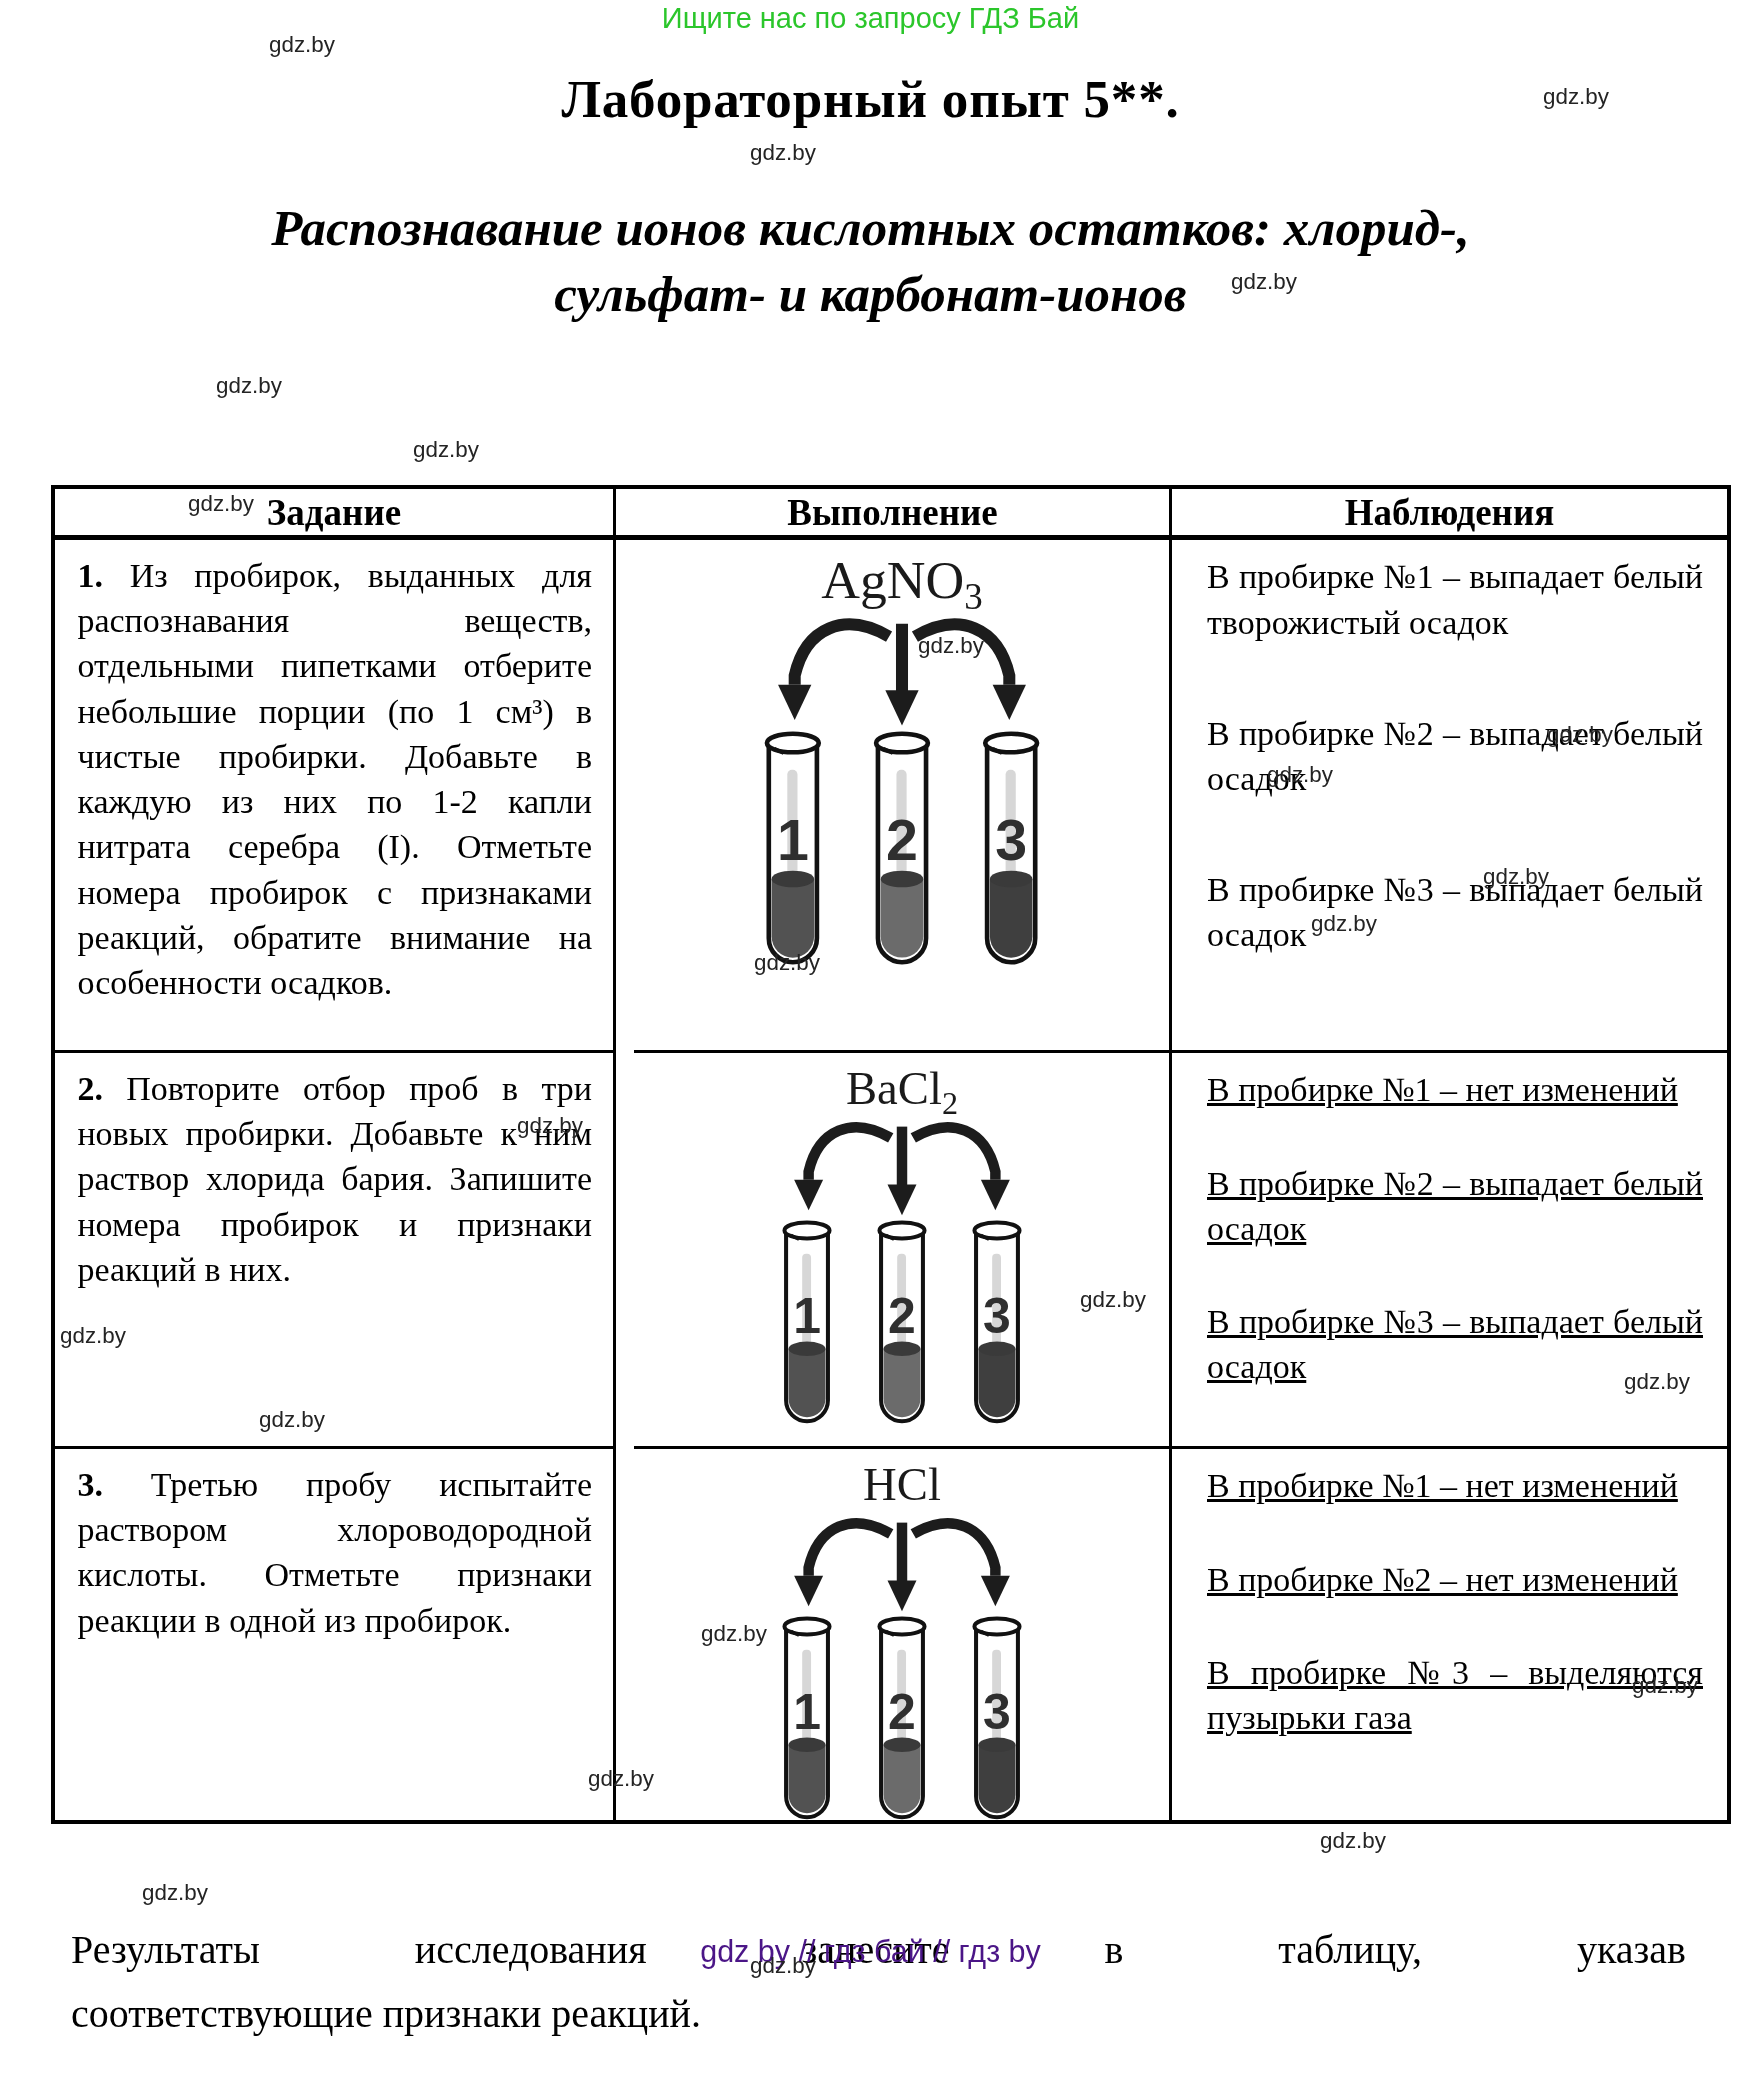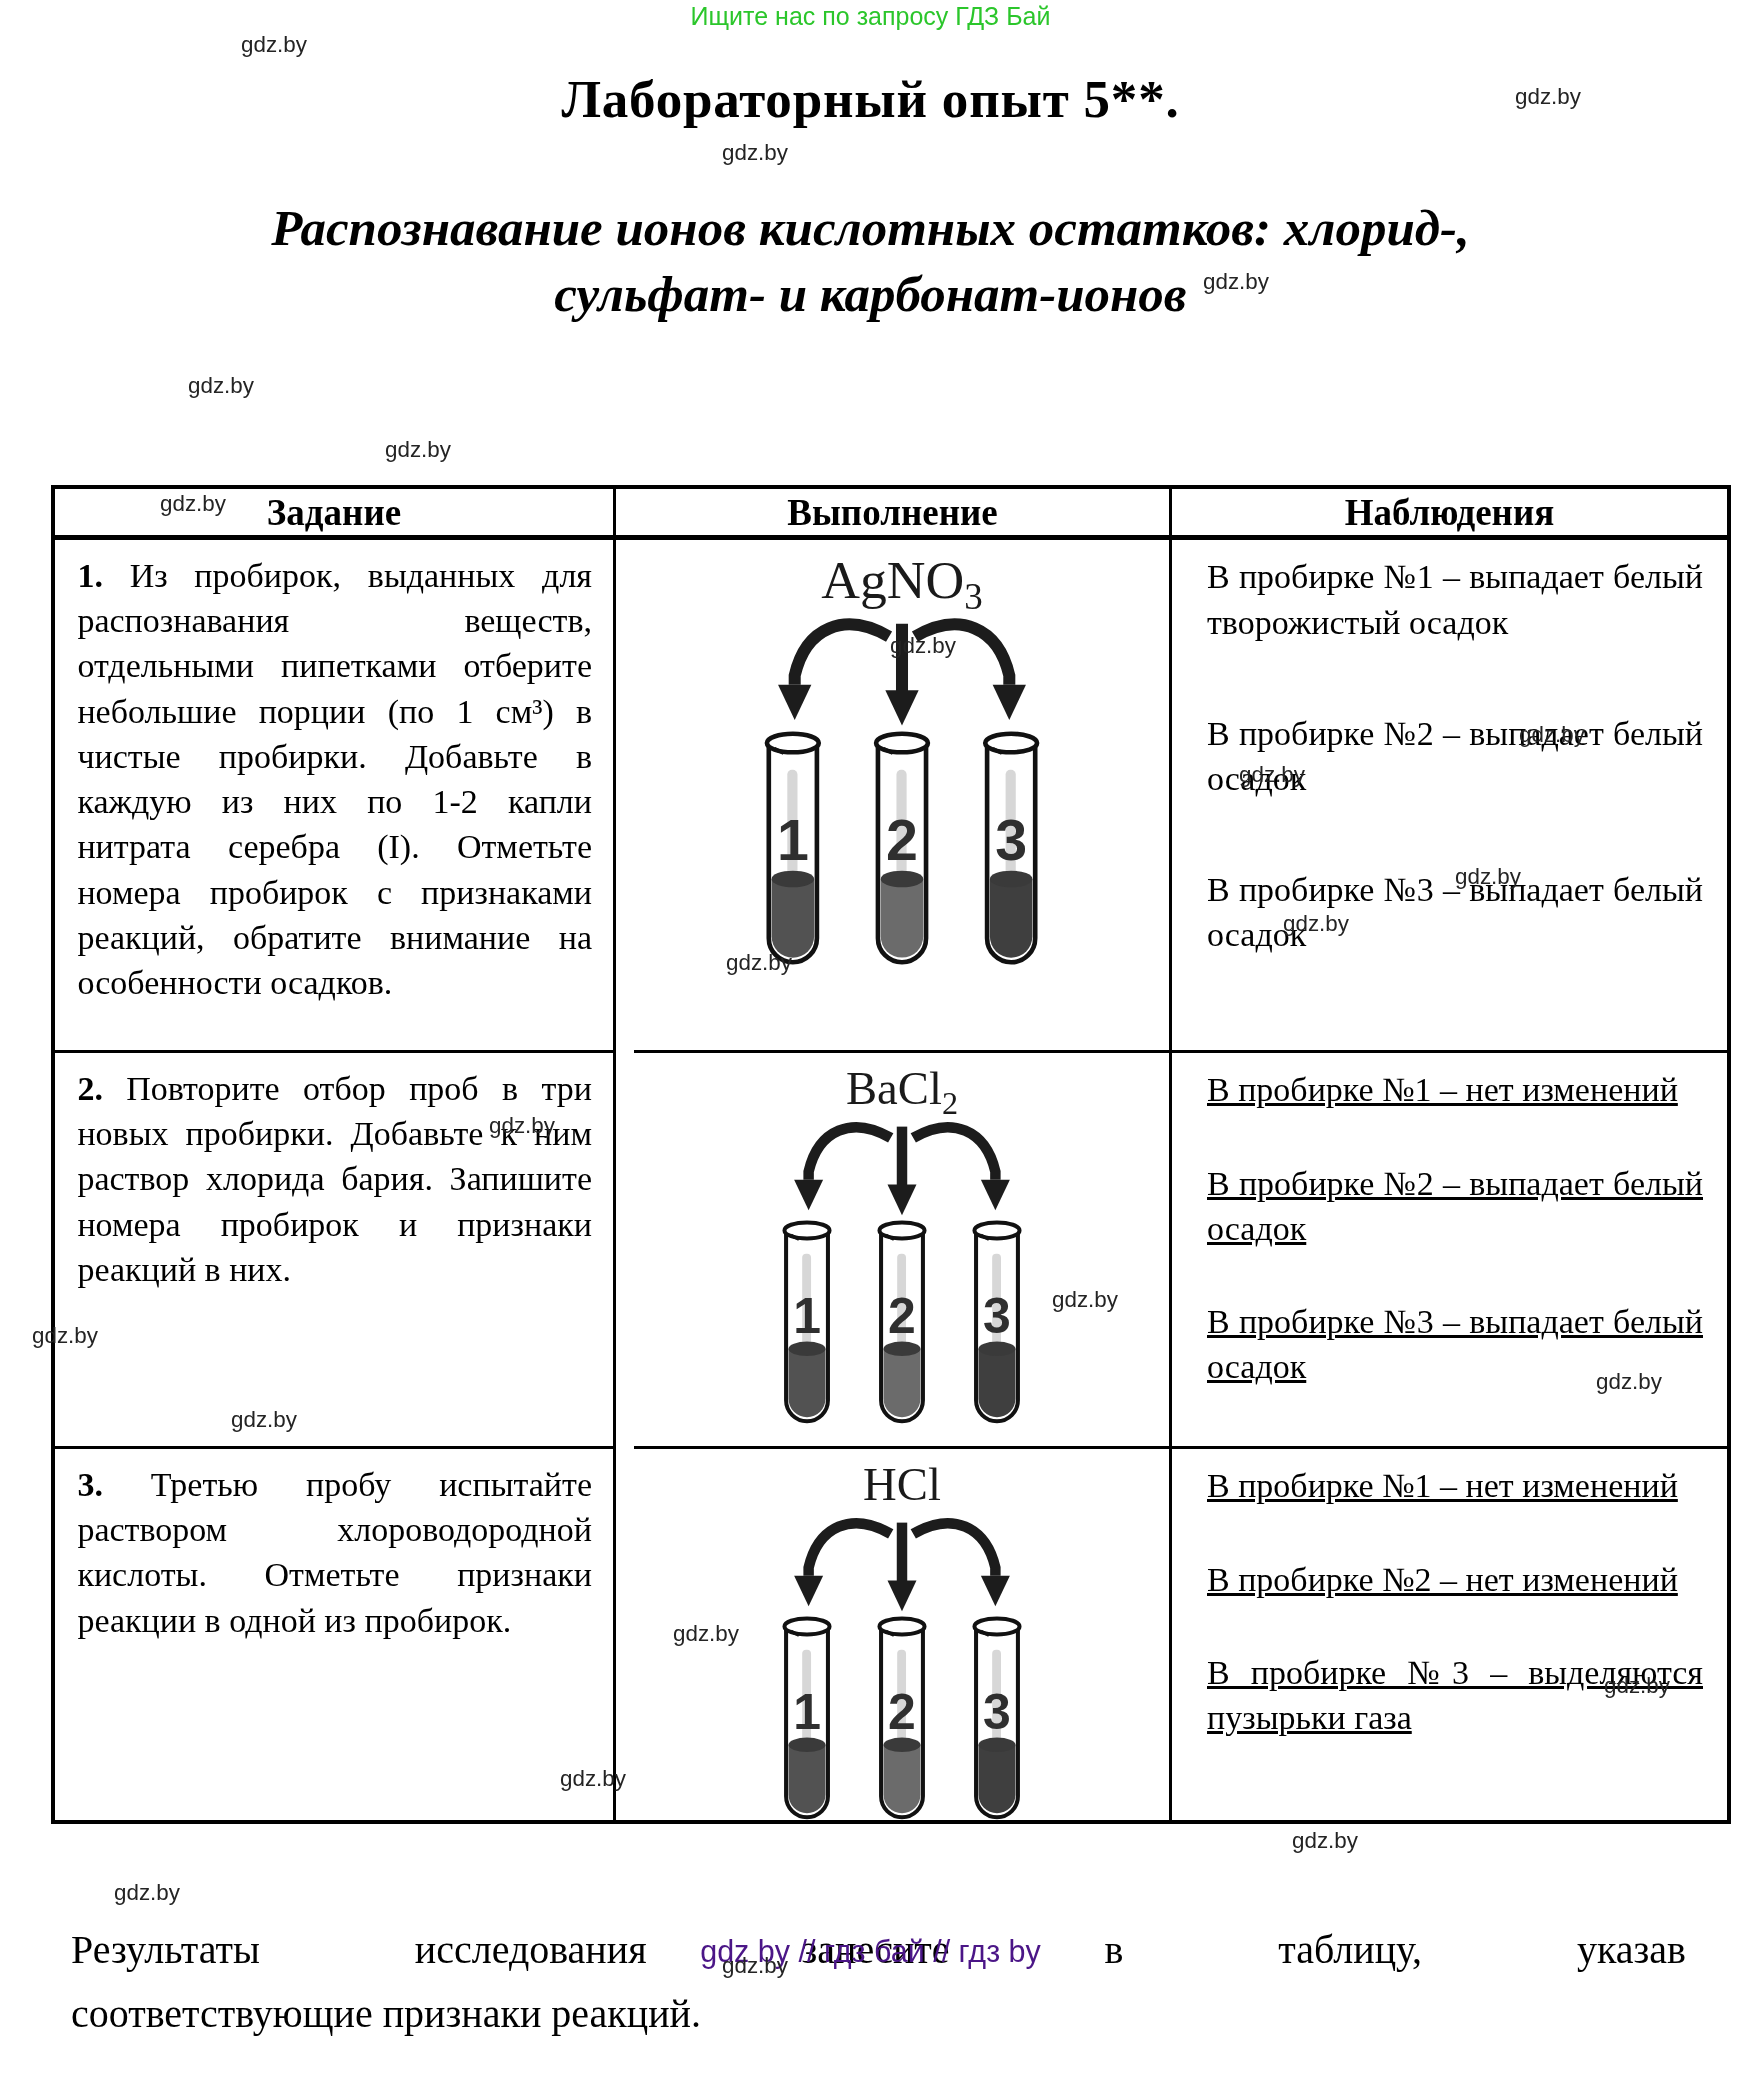--- a/index.html
+++ b/index.html
@@ -1,20 +1,20 @@
 <!DOCTYPE html>
 <html style="font-size:13px"><head>
 <meta charset="utf-8">
 <style>
   html,body{margin:0;padding:0;background:#ffffff;}
   .page{position:relative;width:1741px;height:2097px;background:#ffffff;
         font-family:"Liberation Serif",serif;color:#000;overflow:hidden;}
 
   .promo{position:absolute;top:1.6px;left:0;width:100%;text-align:center;
-         font-family:"Liberation Sans",sans-serif;font-size:25px;color:#2bc62b;}
+         font-family:"Liberation Sans",sans-serif;font-size:29px;color:#2bc62b;}
 
   .title{position:absolute;top:69px;left:0;width:100%;text-align:center;
          font-size:53px;font-weight:bold;letter-spacing:0.8px;}
 
   .subtitle{position:absolute;top:195px;left:0;width:100%;text-align:center;
             font-size:51px;font-weight:bold;font-style:italic;line-height:1.3;}
 
   .grid{position:absolute;left:51px;top:485px;width:1680px;height:1339px;
         border:4.8px solid #000;box-sizing:border-box;display:grid;
         grid-template-columns:561px 556px 1fr;
@@ -36,21 +36,21 @@
   .obs p{margin:0 0 66px 8px;}
   .obs.tight p{margin-bottom:48px;text-decoration:underline;}
 
   .note{position:absolute;left:71px;top:1918px;width:1615px;
         font-size:40px;line-height:1.6;text-align:justify;}
   .note .l1{text-align-last:justify;}
 
   .flinks{position:absolute;left:0;top:1934px;width:100%;text-align:center;
           font-family:"Liberation Sans",sans-serif;font-size:30.5px;color:#4b1687;}
 
-  .wm-layer{position:absolute;inset:0;z-index:6;pointer-events:none;}
+  .wm-layer{position:absolute;inset:0;z-index:6;pointer-events:none;margin-left:28px;}
   .wm{position:absolute;font-family:"Liberation Sans",sans-serif;font-size:22.4px;
       color:#242424;white-space:nowrap;}
 </style>
 </head>
 <body>
 
 <div class="page">
 
   <div class="promo">Ищите нас по запросу ГДЗ Бай</div>
 

